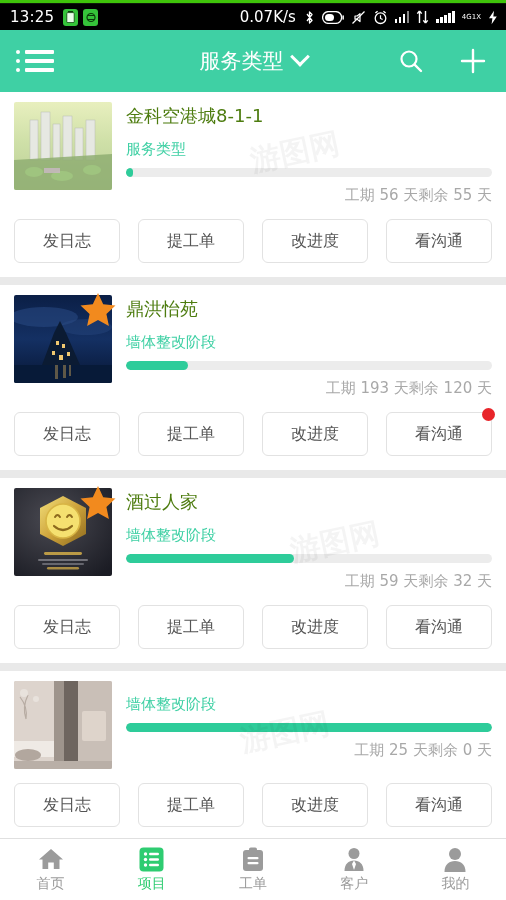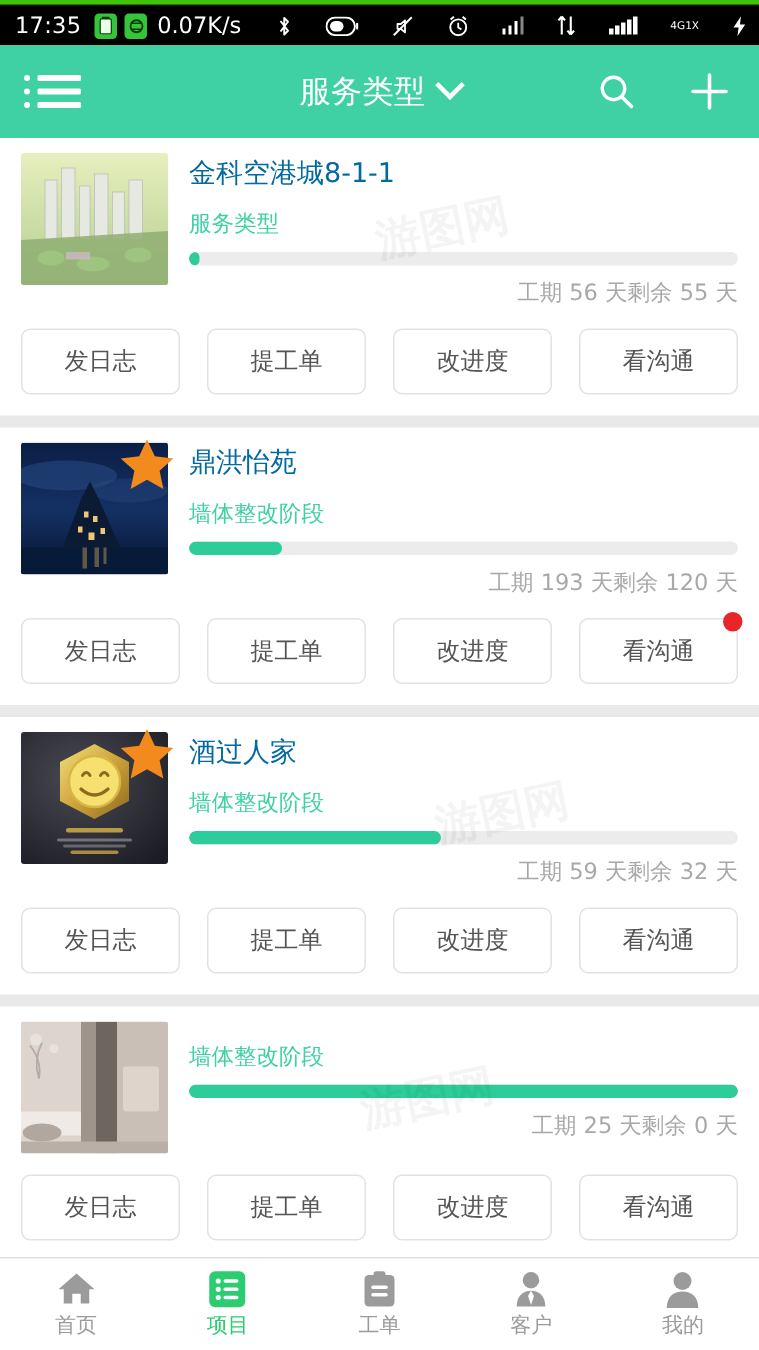--- a/index.html
+++ b/index.html
@@ -18,21 +18,21 @@
   .statusbar {
     height:26px; background:#000; color:#fff;
     display:flex; align-items:center; padding:0 6px;
     font-size:14px; position:relative;
   }
   .sb-time { font-size:15px; letter-spacing:.2px; margin-left:4px; }
   .sb-lefticons { display:flex; align-items:center; gap:5px; margin-left:9px; }
   .appicon { width:15px; height:17px; border-radius:3px; background:#35c43a;
              display:flex; align-items:center; justify-content:center; }
   .appicon svg { display:block; }
-  .sb-right { margin-left:auto; display:flex; align-items:center; gap:22px; padding-right:2px; }
+  .sb-right { margin-left:auto; display:flex; align-items:center; gap:7px; padding-right:2px; }
   .sb-speed { font-size:15px; margin-right:1px; }
   .sb-right svg { display:block; }
   .sig-bars { display:flex; align-items:flex-end; gap:1.5px; height:12px; }
   .sig-bars i { width:2.5px; background:#fff; display:block; }
   .net-label { display:flex; flex-direction:row; font-size:7px; line-height:8px; }
 
   
   .appbar {
     height:62px; background:#3fd0a4;
     display:flex; align-items:center; padding:0 16px; position:relative;justify-content:flex-end;
@@ -57,21 +57,21 @@
 
   
   .list { position:absolute; top:92px; bottom:62px; left:0; right:0; overflow:hidden; background:#e9e9e9; }
   .card { background:#fff; margin-bottom:8px; padding:10px 14px 0 14px; }
   .card-top { display:flex; gap:14px; }
   .thumb-wrap { position:relative; width:98px; height:88px; flex:none; }
   .thumb { width:98px; height:88px; border-radius:2px; overflow:hidden; position:relative; }
   .thumb svg { display:block; width:100%; height:100%; }
   .star { position:absolute; top:-5px; right:-6px; width:40px; height:40px; }
   .card-info { flex:1; min-width:0; padding-top:2px; display:flex; flex-direction:column; }
-  .proj-name { font-size:18px; color:#0369a1; line-height:24px; }
+  .proj-name { font-size:18px; color:#4d7c0f; line-height:24px; }
   .stage { font-size:15px; color:#3fd0a4; margin-top:12px; }
   .bar { height:9px; background:#ececec; border-radius:5px; margin-top:9px; overflow:hidden; }
   .bar-fill { height:100%; background:#2ecc9a; border-radius:5px; }
   .meta { display:flex; justify-content:flex-end; margin-top:9px;
           font-size:15px; color:#a8a8a8; }
   .card-actions { display:flex; justify-content:space-between; padding:14px 0 14px 0; }
   .act-btn {
     position:relative; width:106px; height:44px; border:1px solid #e2e2e2;
     border-radius:6px; background:#fff; color:#555; font-size:16px;
     font-family:"DejaVu Sans","Liberation Sans",sans-serif;
@@ -98,21 +98,21 @@
 </head>
 <body>
 
 <div id="app">
 
   <div class="toplinewrap">
     <div class="topline"></div>
   </div>
 
   <div class="statusbar">
-    <span class="sb-time">17:35</span>
+    <span class="sb-time">13:25</span>
     <span class="sb-lefticons">
       <span class="appicon">
         <svg width="9" height="12" viewBox="0 0 9 12">
             <rect x="2" y="0" width="5" height="1.6" fill="#0a3d0a"></rect>
             <rect x="0.8" y="1.6" width="7.4" height="10" rx="1" fill="#e9ffe9" stroke="#0a3d0a" stroke-width="0.8"></rect>
           </svg>
       </span>
       <span class="appicon">
         <svg width="10" height="11" viewBox="0 0 10 11">
             <circle cx="5" cy="5.5" r="4" fill="none" stroke="#0a3d0a" stroke-width="1.2"></circle>

